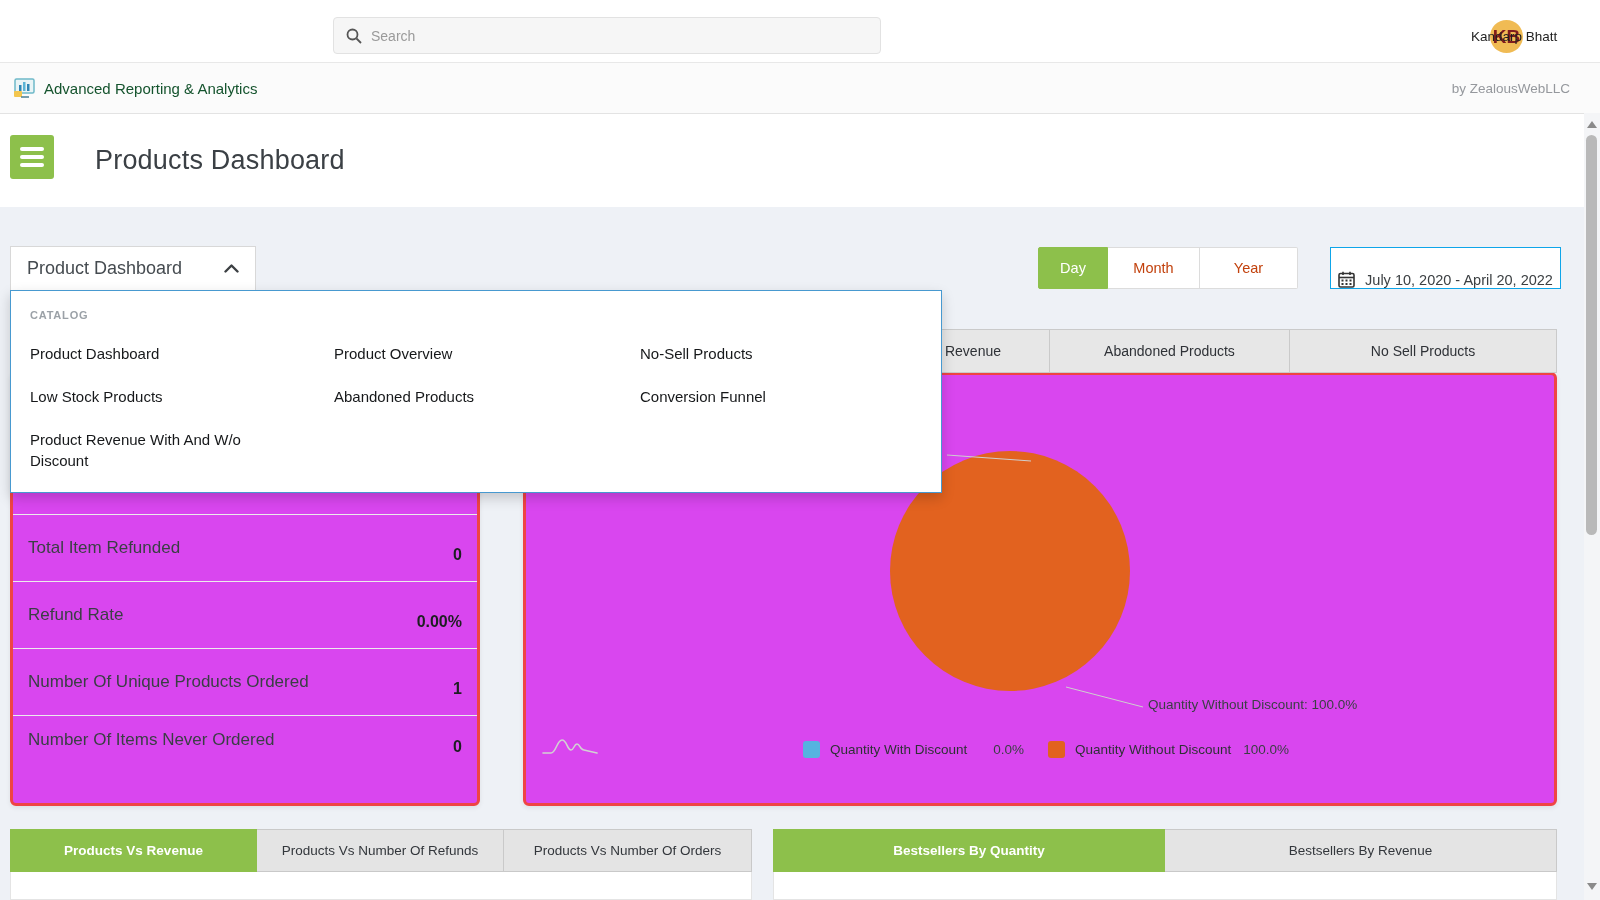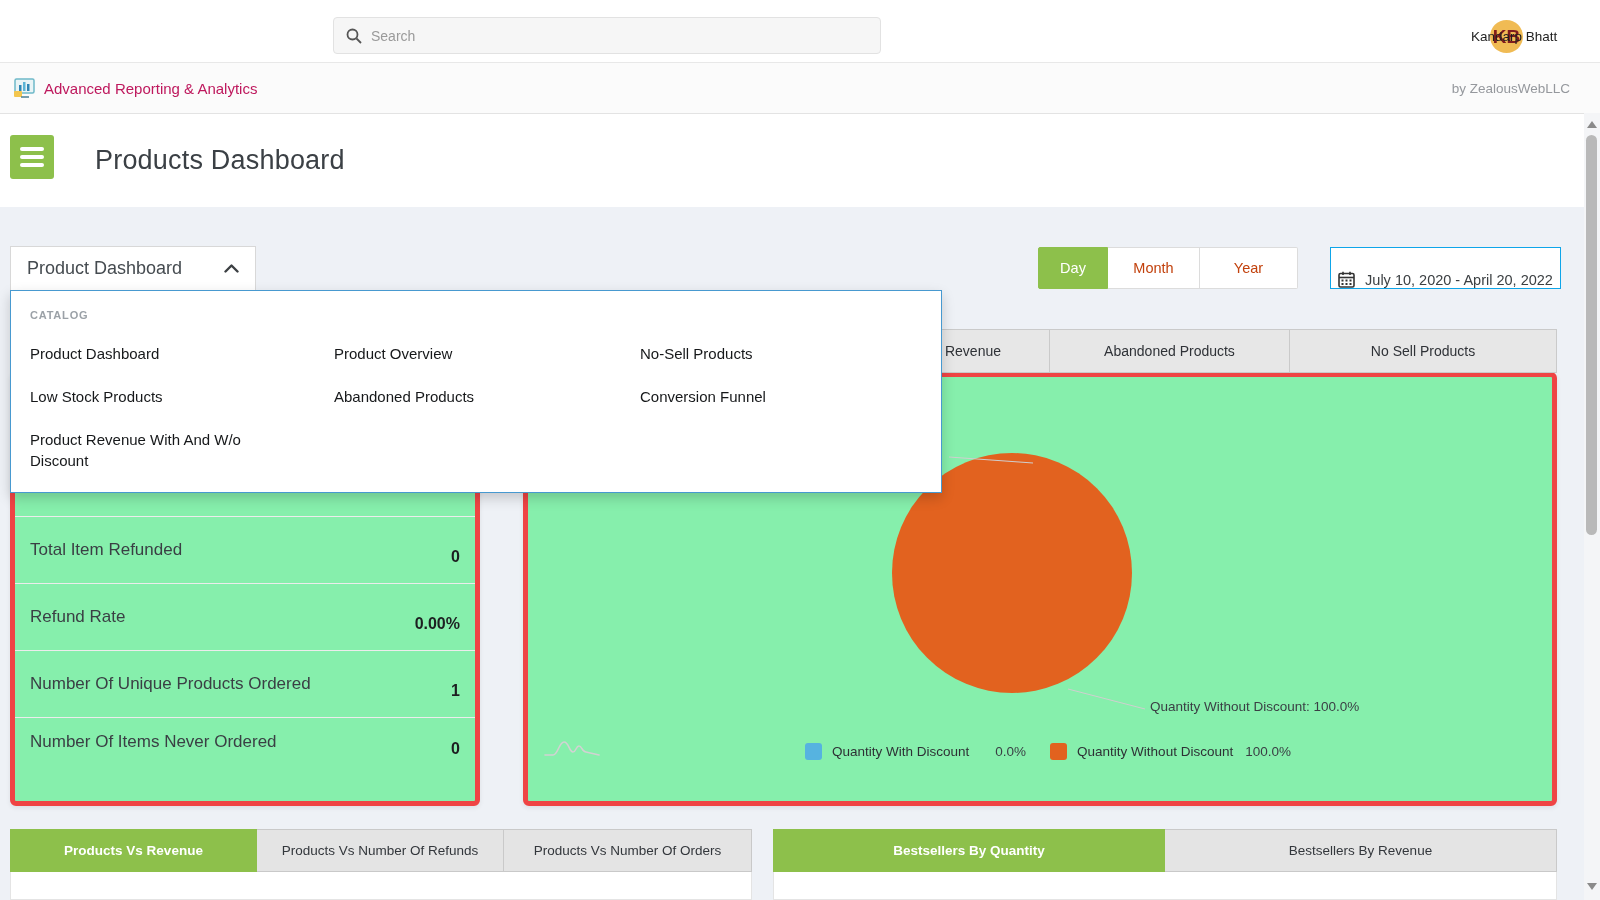--- a/index.html
+++ b/index.html
@@ -17,21 +17,21 @@
   .avatar { position:absolute; left:1490px; top:20px; width:33px; height:33px; border-radius:50%;
     background:#f0bb54; display:flex; align-items:center; justify-content:center;
     font-size:19px; font-weight:bold; color:#7f1d1d; }
   .username { position:absolute; left:1471px; top:20px; height:33px; display:flex; align-items:center;
     font-size:13.5px; color:#1f1f1f; }
 
   .pluginbar { position:absolute; left:0; top:62px; width:1600px; height:52px; background:#fbfbfb;
     border-top:1px solid #e8e8e8; border-bottom:1px solid #e3e3e3; }
   .pluginicon { position:absolute; left:13px; top:76px; }
   .plugintitle { position:absolute; left:44px; top:62px; height:52px; display:flex; align-items:center;
-    font-size:15px; color:#be185d; }
+    font-size:15px; color:#14532d; }
   .byline { position:absolute; right:30px; top:62px; height:52px; display:flex; align-items:center;
     font-size:13.5px; color:#95989d; }
 
   .titleband { position:absolute; left:0; top:114px; width:1600px; height:93px; background:#ffffff; }
   .hamburger { position:absolute; left:10px; top:135px; width:44px; height:44px; background:#8dc04b;
     border:none; border-radius:3px; cursor:pointer; display:flex; flex-direction:column;
     align-items:center; justify-content:center; gap:4px; }
   .hamburger span { display:block; width:24px; height:4px; background:#fff; border-radius:2px; }
   .pagetitle { position:absolute; left:95px; top:114px; height:93px; display:flex; align-items:center;
     font-size:27px; font-weight:500; color:#3b4045; letter-spacing:0.2px; }
@@ -63,21 +63,21 @@
 
   
   .charttab { position:absolute; top:329px; height:44px; background:#e7e7e7; border:1px solid #cacaca;
     display:flex; align-items:center; justify-content:center; font-size:14px; color:#2f3237;
     cursor:pointer; z-index:2; }
   .ct-1 { left:770px; width:280px; justify-content:flex-end; padding-right:48px; }
   .ct-2 { left:1050px; width:240px; border-left:none; }
   .ct-3 { left:1290px; width:267px; border-left:none; }
 
   
-  .card { position:absolute; background:#86efac; border:5px solid #ef4444; border-radius:6px;
+  .card { position:absolute; background:#d946ef; border:3px solid #ef4444; border-radius:6px;
     box-shadow:0 2px 5px rgba(0,0,0,0.07); z-index:1; }
   .stats-card { left:10px; top:372px; width:470px; height:434px; }
   .chart-card { left:523px; top:372px; width:1034px; height:434px; }
 
   .stats-rows { position:absolute; left:0; top:139px; width:100%; }
   .stat-row { display:flex; align-items:center; justify-content:space-between; padding:0 15px;
     height:67px; border-top:1px solid #ececec; }
   .stat-row.tall { height:93px; align-items:flex-start; padding-top:14px; }
   .stat-row.tall .stat-value { margin-top:8px; }
   .stat-label { font-size:17px; color:#3a3f44; }

